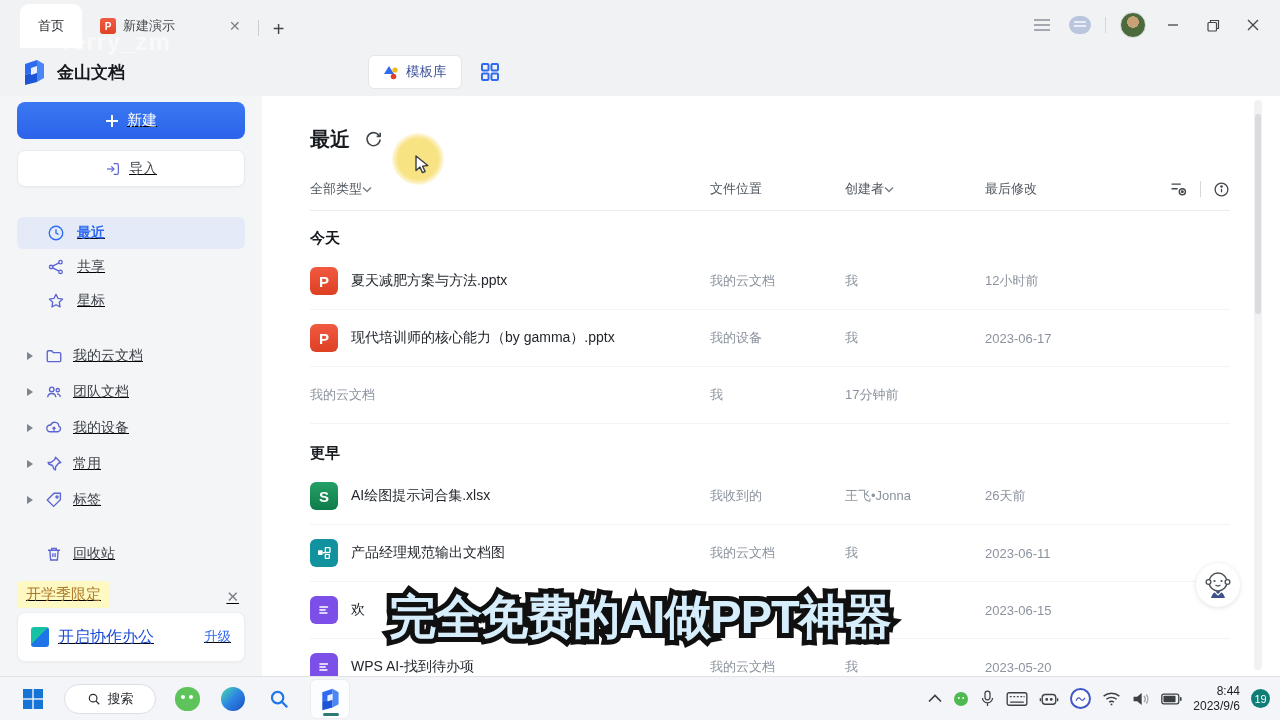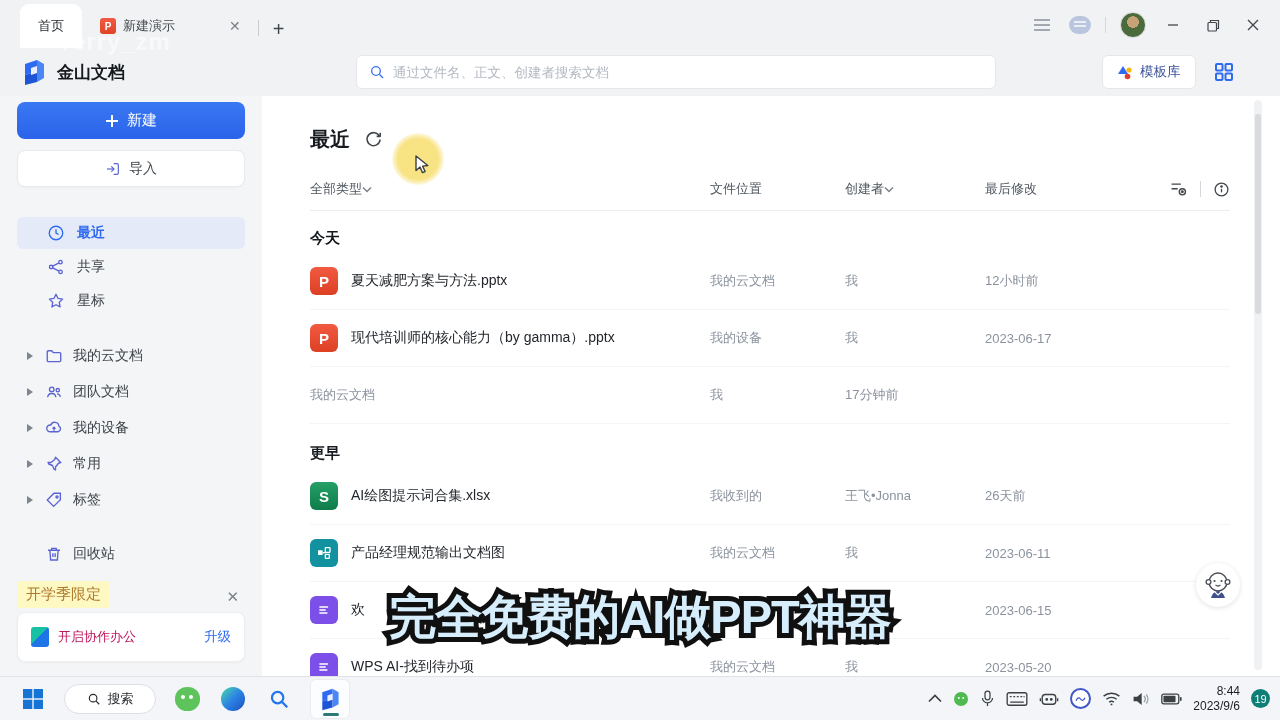--- a/index.html
+++ b/index.html
@@ -29,37 +29,37 @@
   .brand { display:flex; align-items:center; gap:9px; padding-left:20px; width:262px; }
   .brand-name { font-size:17px; font-weight:bold; color:#16191d; }
   .searchbox { width:640px; height:34px; margin-left:94px; background:#fff; border:1px solid #e4e6e9; border-radius:6px; display:flex; align-items:center; padding:0 12px; gap:8px; }
   .searchbox input { border:none; outline:none; flex:1; font-size:13.5px; color:#41464b; font-family:inherit; background:transparent; }
   .searchbox input::placeholder { color:#b3b9c2; }
   .tpl-btn { margin-left:106px; height:34px; background:#fff; border:1px solid #e4e6e9; border-radius:6px; display:flex; align-items:center; gap:7px; padding:0 14px; font-size:13.5px; color:#3a5199; }
   .grid-ic { margin-left:18px; display:flex; }
 
   
   .body { position:absolute; top:96px; left:0; right:0; bottom:44px; display:flex; overflow:hidden; }
-  aside { width:262px; background:#f4f5f7; padding:6px 17px 14px 17px; display:flex; flex-direction:column; position:relative; }
+  aside { width:262px; background:#f4f5f7; padding:6px 17px 14px 17px; display:flex; flex-direction:column; position:relative;text-decoration:underline; }
   .btn-new { height:37px; background:linear-gradient(180deg,#3a78f2,#2b63ea); border-radius:8px; color:#fff; font-size:15px; display:flex; align-items:center; justify-content:center; gap:8px; }
   .btn-import { height:37px; margin-top:11px; background:#fff; border:1px solid #e8eaed; border-radius:8px; color:#41464b; font-size:14px; display:flex; align-items:center; justify-content:center; gap:8px; box-shadow:0 1px 2px rgba(0,0,0,.03); }
   .navlist { margin-top:30px; display:flex; flex-direction:column; gap:2px; }
   .nav-item { height:32px; border-radius:6px; display:flex; align-items:center; gap:12px; padding-left:30px; font-size:14px; color:#3d4349; }
   .nav-item.active { background:#e4eaf8; color:#2f6bf0; font-weight:bold; }
   .treelist { margin-top:22px; display:flex; flex-direction:column; gap:2px; }
   .tree-item { height:34px; display:flex; align-items:center; gap:10px; padding-left:10px; font-size:14px; color:#3d4349; }
   .caret-r { width:0; height:0; border-left:6px solid #7d858f; border-top:4px solid transparent; border-bottom:4px solid transparent; margin-right:2px; }
   .trash-item { margin-top:20px; }
   .side-spacer { flex:1; }
   .promo-badge-row { display:flex; align-items:flex-end; }
   .promo-badge { background:#fef9c3; color:#ad7a2c; font-size:15px; padding:4px 9px; border-radius:4px 4px 0 0; }
   .promo-close { margin-left:auto; color:#7b8188; font-size:15px; padding:0 6px 2px 0; }
   .promo-card { margin-top:4px; height:50px; background:#fff; border:1px solid #eceef0; border-radius:8px; box-shadow:0 1px 3px rgba(0,0,0,.04); display:flex; align-items:center; padding:0 13px; gap:9px; }
   .promo-doc { width:18px; height:20px; border-radius:3px; background:linear-gradient(135deg,#17c2a4 0 45%, #1f74e8 46% 100%); }
-  .promo-title { font-size:13px; color:#be185d; flex:1; }
+  .promo-title { font-size:16px; color:#1d4ed8; flex:1; }
   .promo-action { font-size:13.5px; color:#2f6bf0; }
 
   main { flex:1; background:#fff; padding:0 50px 0 48px; position:relative; }
   .title-row { margin-top:30px; display:flex; align-items:center; gap:14px; }
   .page-title { font-size:20px; font-weight:bold; color:#16191d; }
   .cols { display:grid; grid-template-columns:1fr 135px 140px 245px; align-items:center; }
   .filter-row { margin-top:27px; padding-bottom:12px; border-bottom:1px solid #ebedf0; font-size:13px; color:#4e565e; }
   .drop { display:flex; align-items:center; }
   .hdr-tools { display:flex; align-items:center; gap:12px; justify-self:end; margin-left:auto; grid-column:4; width:100%; }
   .hdr-tools .label { flex:1; }
@@ -158,27 +158,20 @@
   <div class="appheader">
     <div class="brand">
       <svg width="28" height="28" viewBox="0 0 28 28">
         <polygon points="5,6 17,2 17,13 5,17" fill="#2f6bf0"></polygon>
         <polygon points="5,17 17,13 17,24 5,27" fill="#1e55d6"></polygon>
         <polygon points="17,2 24,6 24,20 17,24" fill="#4a86f5"></polygon>
         <polygon points="11,10 17,8 17,15 11,17" fill="#fff" opacity=".9"></polygon>
       </svg>
       <span class="brand-name">金山文档</span>
     </div>
-    <div class="searchbox">
-      <svg width="16" height="16" viewBox="0 0 24 24">
-          <circle cx="10.5" cy="10.5" r="6.5" stroke="#3f72f0" stroke-width="2" fill="none"></circle>
-          <path d="M15.5 15.5L21 21" stroke="#3f72f0" stroke-width="2"></path>
-        </svg>
-      <input placeholder="通过文件名、正文、创建者搜索文档" style="">
-    </div>
     <div class="tpl-btn">
       <svg width="16" height="15" viewBox="0 0 16 15">
         <polygon points="6,1 11,9 1,9" fill="#2f6bf0"></polygon>
         <circle cx="12" cy="5" r="2.6" fill="#f5b711"></circle>
         <circle cx="10.5" cy="11.5" r="2.8" fill="#e23e2b"></circle>
       </svg>
       <span>模板库</span>
     </div>
     <span class="grid-ic">
       <svg width="20" height="20" viewBox="0 0 20 20" fill="none" stroke="#2f6bf0" stroke-width="2">

